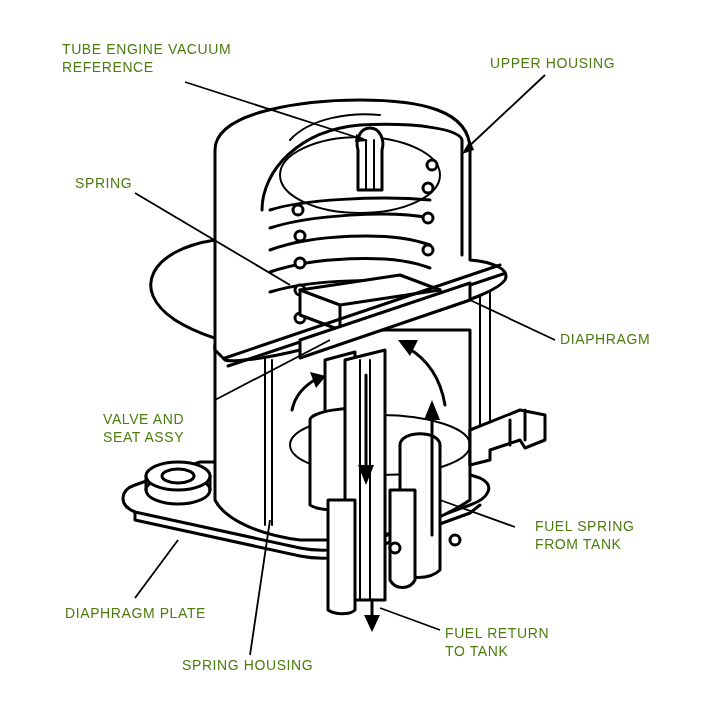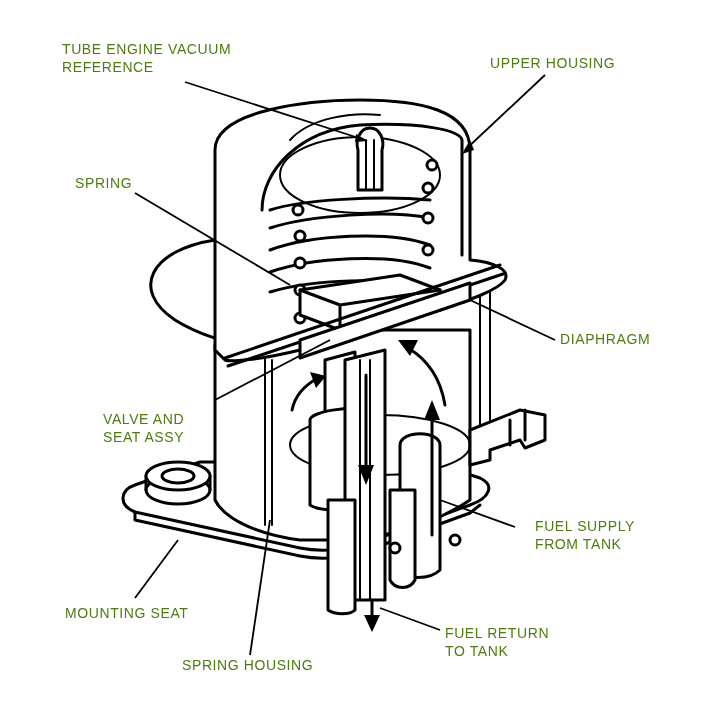--- a/index.html
+++ b/index.html
@@ -130,18 +130,18 @@
   </g>
 </svg>
 
 <div class="lbl" style="left:62px; top:40px;">TUBE ENGINE VACUUM
 REFERENCE</div>
 <div class="lbl" style="left:490px; top:54px;">UPPER HOUSING</div>
 <div class="lbl" style="left:75px; top:174px;">SPRING</div>
 <div class="lbl" style="left:560px; top:330px;">DIAPHRAGM</div>
 <div class="lbl" style="left:103px; top:394px;margin-top:16px;">VALVE AND
 SEAT ASSY</div>
-<div class="lbl" style="left:535px; top:517px;">FUEL SUPPLY
+<div class="lbl" style="left:535px; top:517px;">FUEL SPRING
 FROM TANK</div>
-<div class="lbl" style="left:65px; top:604px;">MOUNTING SEAT</div>
+<div class="lbl" style="left:65px; top:604px;">DIAPHRAGM PLATE</div>
 <div class="lbl" style="left:445px; top:624px;">FUEL RETURN
 TO TANK</div>
 <div class="lbl" style="left:182px; top:656px;">SPRING HOUSING</div>
 
 </body></html>

